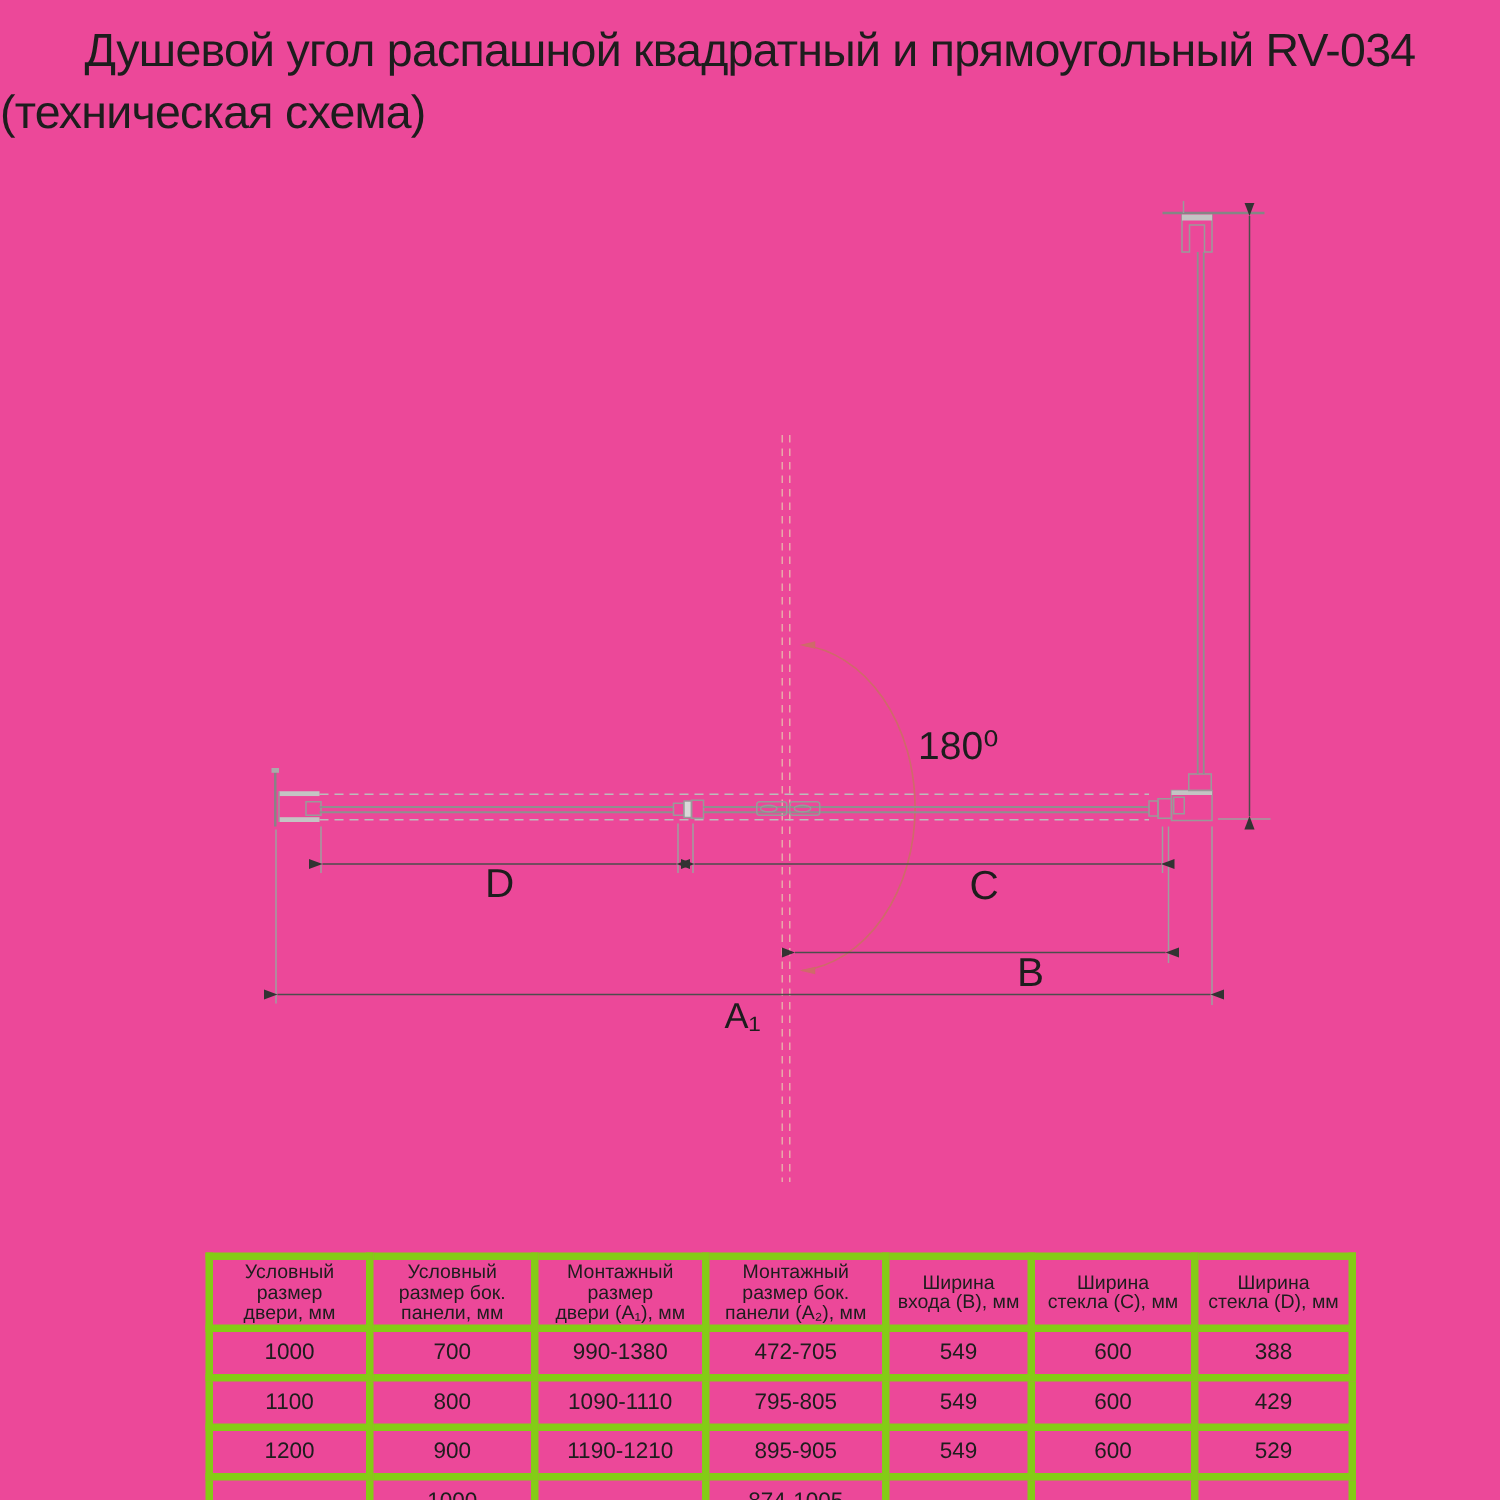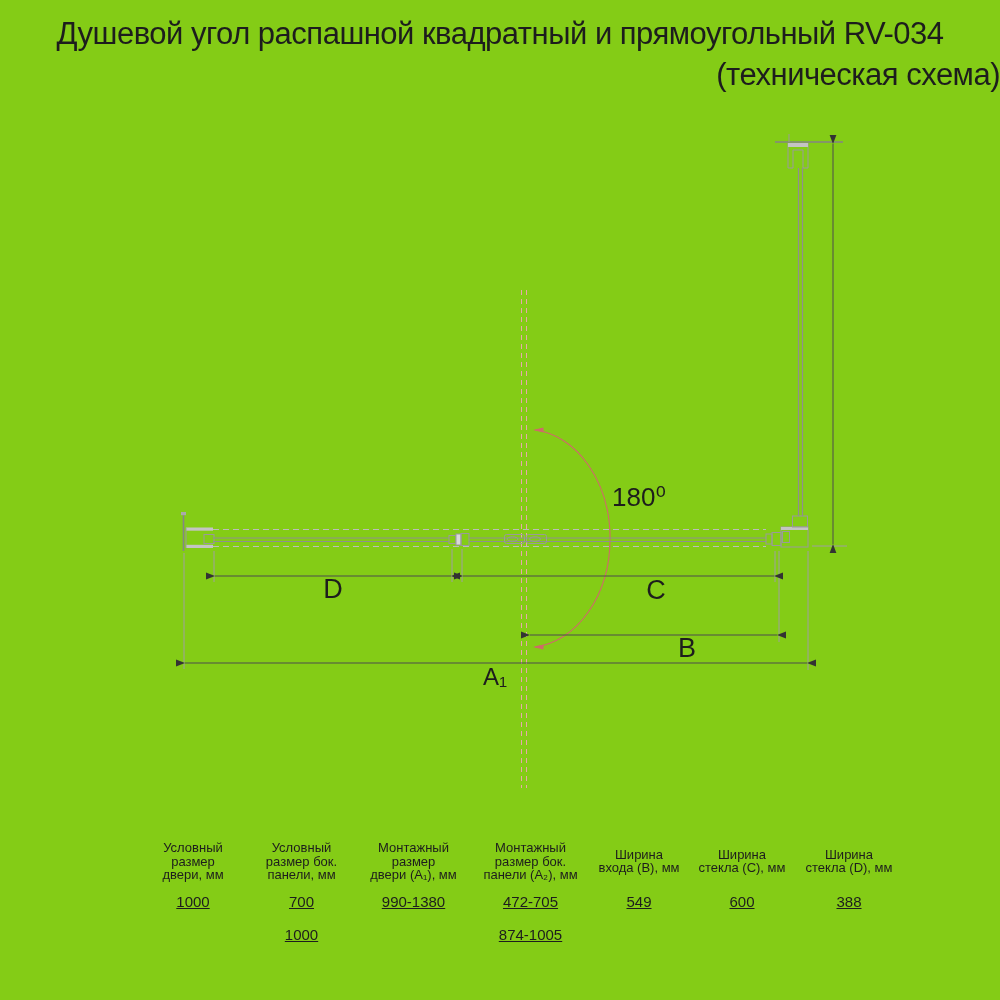--- a/index.html
+++ b/index.html
@@ -1,35 +1,35 @@
 <!DOCTYPE html>
 <html><head>
 <meta charset="utf-8">
 <style>
   html,body{margin:0;padding:0;background:#fff;}
-  .page{position:relative;width:1000px;height:1000px;background:#84cc16;overflow:hidden;
+  .page{position:relative;width:1000px;height:1000px;background:#ec4899;overflow:hidden;
         font-family:"Liberation Sans","DejaVu Sans",sans-serif;color:#1d1d1d;}
   .title{position:absolute;top:16px;left:0;width:1000px;text-align:center;
          font-size:31px;font-weight:400;letter-spacing:-0.5px;white-space:nowrap;}
-  .subtitle{position:absolute;top:57px;left:0;width:1000px;text-align:right;
+  .subtitle{position:absolute;top:57px;left:0;width:1000px;text-align:left;
          font-size:31px;font-weight:400;letter-spacing:-0.5px;}
   svg.draw{position:absolute;left:0;top:0;}
   .gray{stroke:#9a9a9a;fill:none;stroke-width:1;}
   .glass{stroke:#8f8f8f;stroke-width:1.2;}
   .wall{stroke:#858585;stroke-width:1.6;}
   .dashline{stroke:#bcbcbc;stroke-width:1;stroke-dasharray:6 4;}
   .dim{stroke:#4d4d4d;stroke-width:1;}
   .ext{stroke:#9f9f9f;stroke-width:1;}
   .dimtext{fill:#1d1d1d;font-family:"Liberation Sans","DejaVu Sans",sans-serif;}
   table.sizes{position:absolute;left:137px;top:835px;width:762px;border-collapse:collapse;
       table-layout:fixed;font-size:15px;color:#1d1d1d;}
   table.sizes th,table.sizes td{border:5px solid #84cc16;text-align:center;vertical-align:middle;
       padding:1px 2px;overflow:hidden;}
   table.sizes th{font-size:13px;font-weight:400;line-height:13.5px;height:40px;white-space:pre-line;}
-  table.sizes td{height:26px;font-weight:400;text-decoration:underline;}
+  table.sizes td{height:26px;font-weight:400;}
 </style>
 </head>
 <body>
 
 <div class="page">
 
   <div class="title">Душевой угол распашной квадратный и прямоугольный RV-034</div>
   <div class="subtitle">(техническая схема)</div>
 
   <svg class="draw" width="1000" height="1000" viewBox="0 0 1000 1000">
@@ -175,20 +175,38 @@
         <tr>
           <td>1000</td>
           <td>700</td>
           <td>990-1380</td>
           <td>472-705</td>
           <td>549</td>
           <td>600</td>
           <td>388</td>
         </tr>
         <tr>
+          <td>1100</td>
+          <td>800</td>
+          <td>1090-1110</td>
+          <td>795-805</td>
+          <td>549</td>
+          <td>600</td>
+          <td>429</td>
+        </tr>
+        <tr>
+          <td>1200</td>
+          <td>900</td>
+          <td>1190-1210</td>
+          <td>895-905</td>
+          <td>549</td>
+          <td>600</td>
+          <td>529</td>
+        </tr>
+        <tr>
           <td></td>
           <td>1000</td>
           <td></td>
           <td>874-1005</td>
           <td></td>
           <td></td>
           <td></td>
         </tr>
       </tbody>
   </table>

